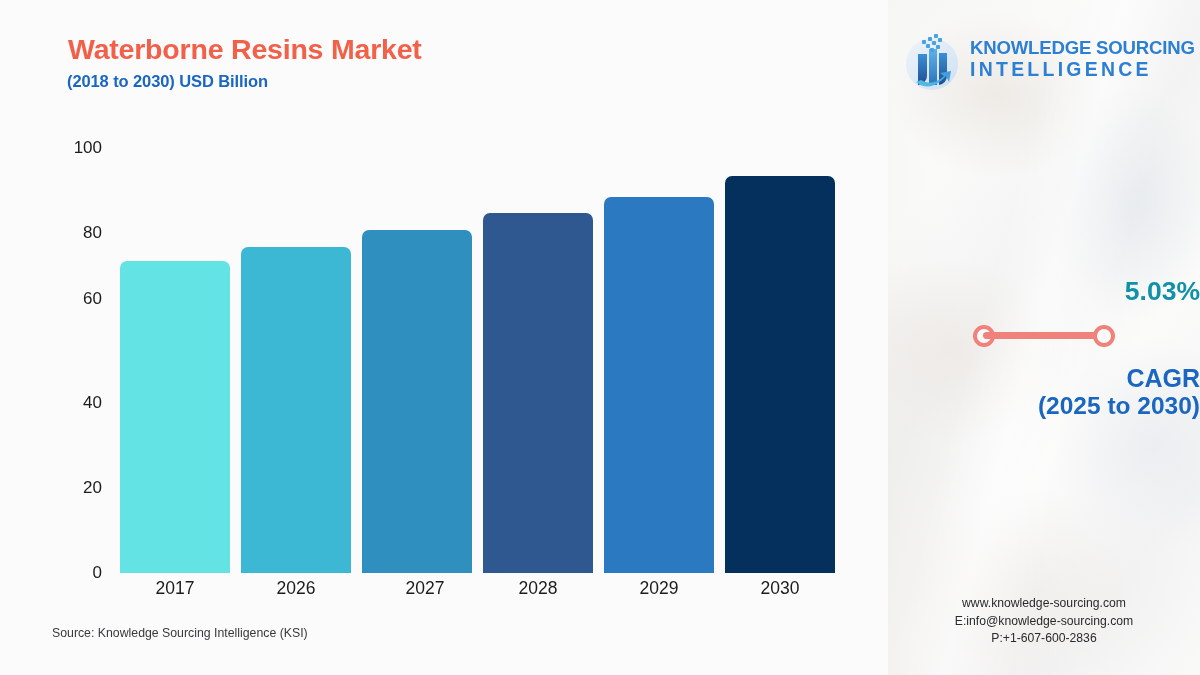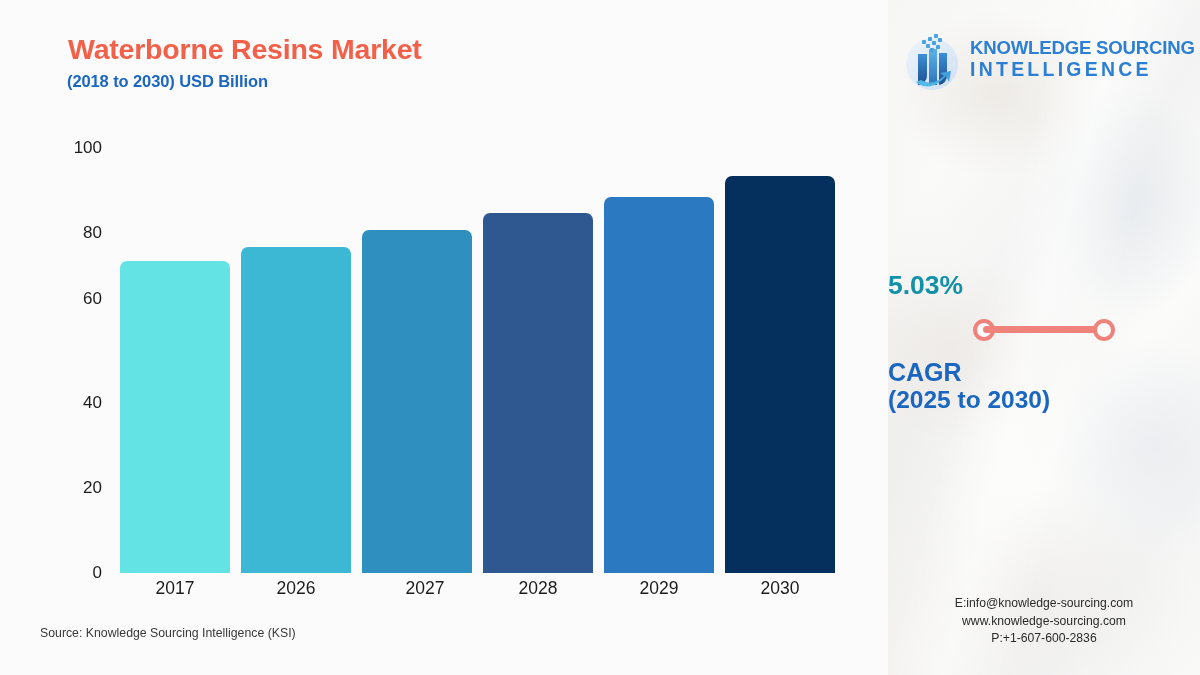--- a/index.html
+++ b/index.html
@@ -79,21 +79,21 @@
     position: absolute;
     top: 578px;
     font-size: 17.5px;
     color: #1c1c1c;
     text-align: center;
     white-space: nowrap;
   }
 
   #source-note {
     position: absolute;
-    left: 40px; top: 626px;
+    left: 52px; top: 626px;
     font-size: 12.3px;
     color: #39393b;
     white-space: nowrap;
   }
 
   
   #right-panel {
     position: absolute;
     left: 888px; top: 0;
     width: 312px; height: 675px;
@@ -145,23 +145,23 @@
     font-weight: bold;
     color: #2b7fd4;
     letter-spacing: 3.3px;
     line-height: 1.12;
     white-space: nowrap;
   }
 
   
   #cagr-block {
     position: absolute;
-    left: 0; top: 272px;
+    left: 0; top: 278px;
     width: 312px;
-    text-align: left;
+    text-align: right;
   }
   #cagr-value {
     font-size: 26.5px;
     font-weight: bold;
     color: #1191a8;
     line-height: 1;
     white-space: nowrap;
   }
   #cagr-connector {
     position: relative;
@@ -306,18 +306,18 @@
       <div id="cagr-connector">
         <span class="cc-dot left"></span>
         <span class="cc-bar"></span>
         <span class="cc-dot right"></span>
       </div>
       <div id="cagr-label">CAGR</div>
       <div id="cagr-period">(2025 to 2030)</div>
     </div>
 
     <div id="contact-block">
+      <div class="contact-line">www.knowledge-sourcing.com</div>
       <div class="contact-line">E:info@knowledge-sourcing.com</div>
-      <div class="contact-line">www.knowledge-sourcing.com</div>
       <div class="contact-line">P:+1-607-600-2836</div>
     </div>
   </div>
 </div>
 
 </body></html>

